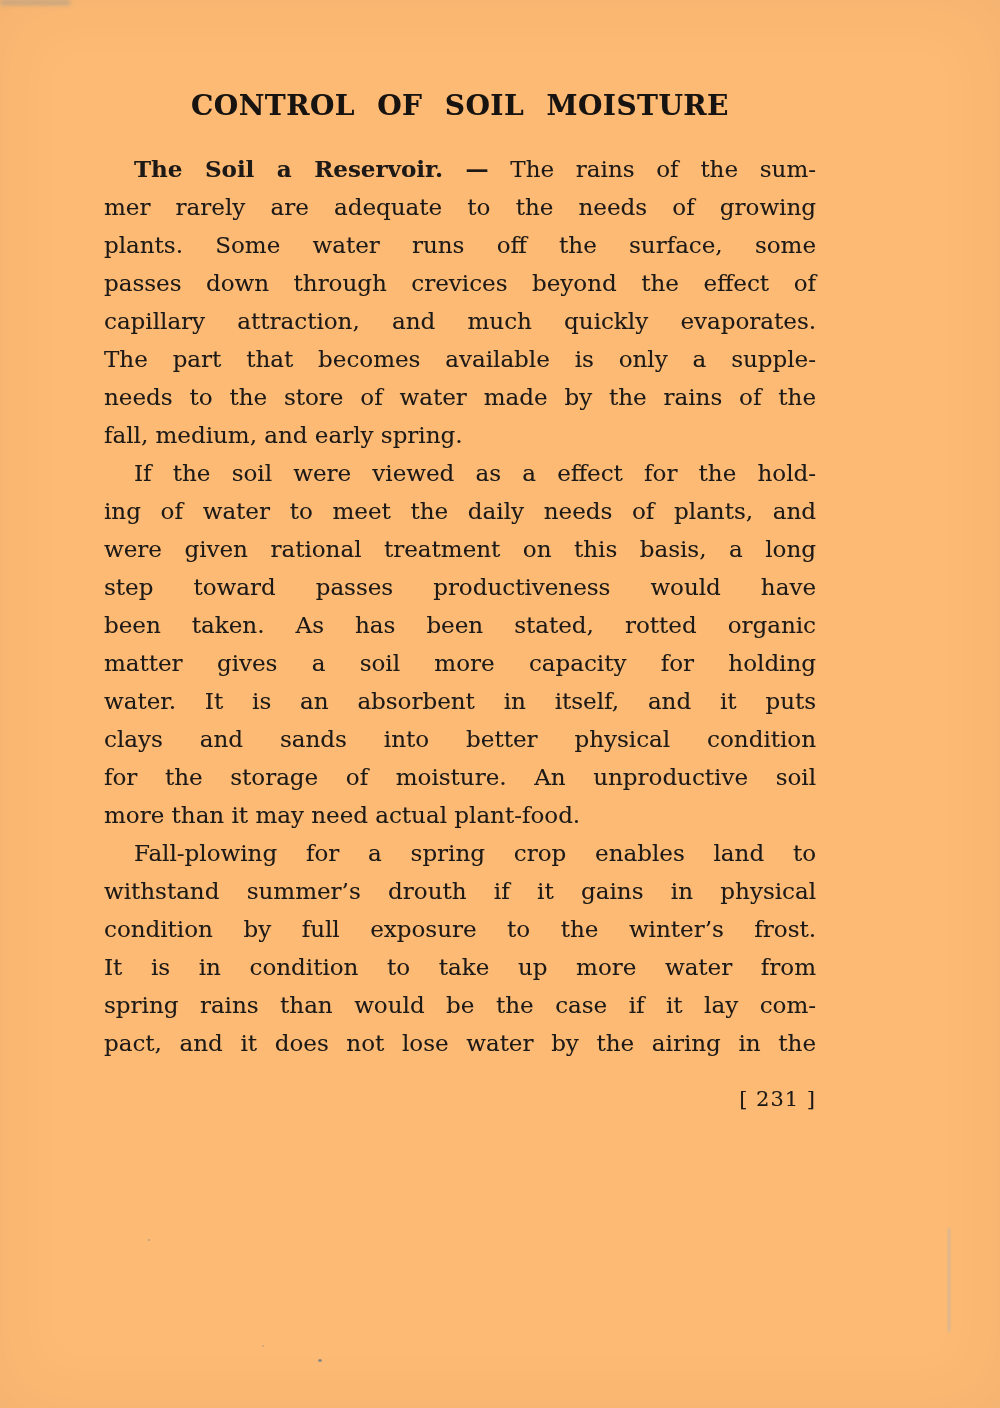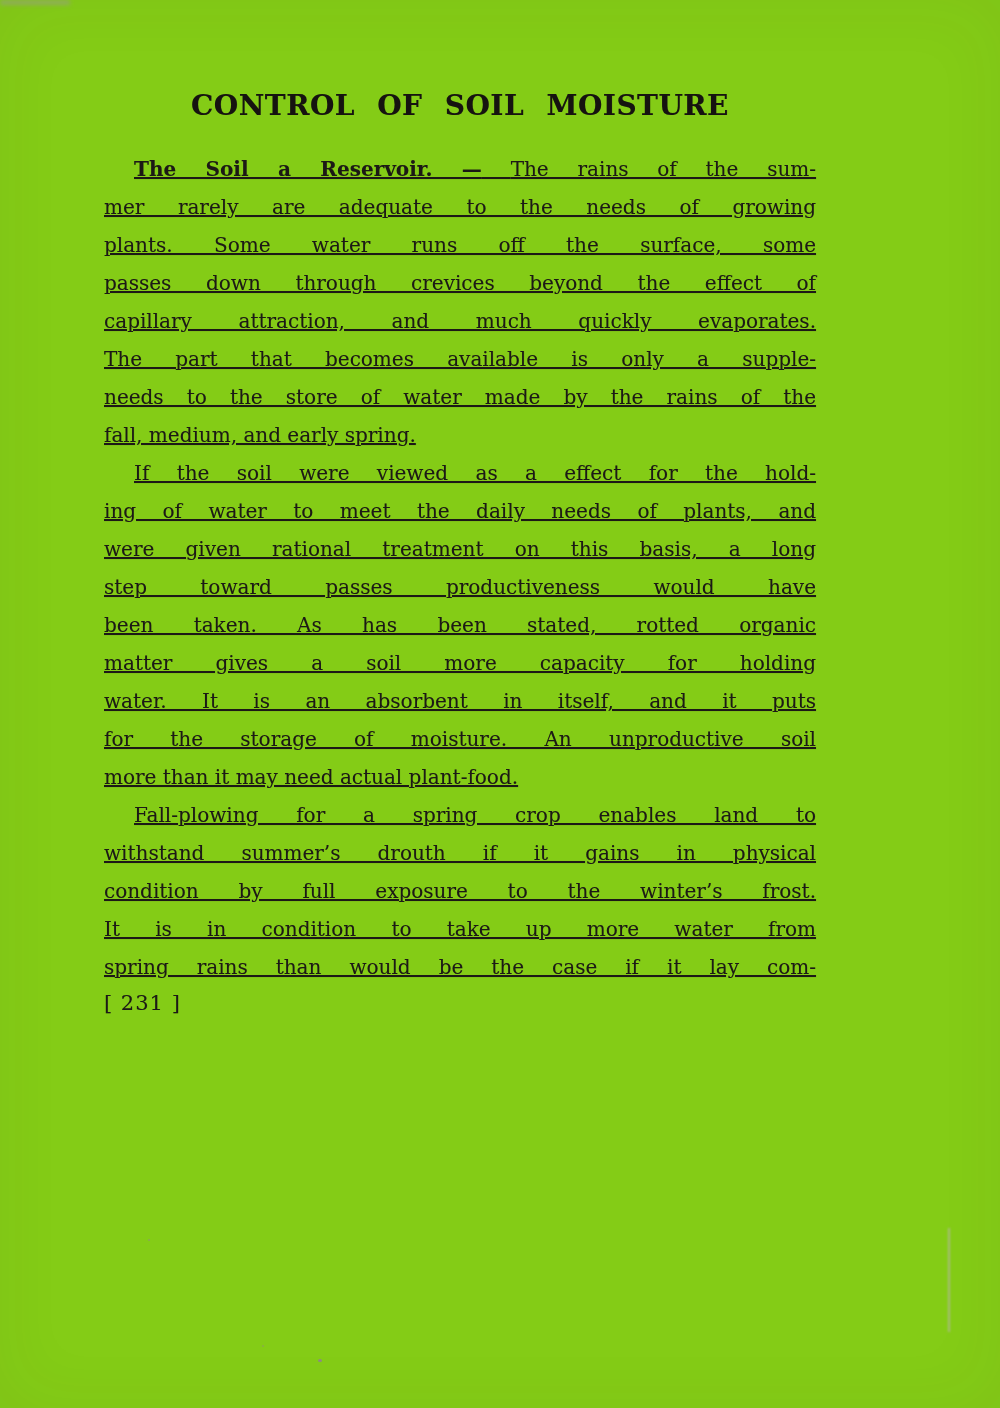--- a/index.html
+++ b/index.html
@@ -5,21 +5,21 @@
   html, body {
     margin: 0;
     padding: 0;
     background: #e9e8e4;
   }
   .page {
     position: relative;
     width: 1000px;
     height: 1408px;
     margin: 0 auto;
-    background: #84cc16;
+    background: #fdba74;
     overflow: hidden;
     box-shadow: inset 0 0 70px rgba(60,55,45,0.06);
     font-family: "DejaVu Serif", "Liberation Serif", serif;
     color: #1c1916;
   }
   
   .edge-top-left {
     position: absolute; top: 0; left: 0;
     width: 70px; height: 5px;
     background: #9a9892;
@@ -50,36 +50,35 @@
     line-height: 36px;
     font-weight: 700;
     text-align: center;
     letter-spacing: 0.5px;
     word-spacing: 12px;
     color: #161310;
     text-shadow: 0.2px 0.2px 0 rgba(22,19,16,0.35);
   }
   .paragraph { margin: 0; }
   .line {
-    font-size: 20px;
+    font-size: 23px;
     line-height: 38px;
     text-align: justify;
     text-align-last: justify;
     text-shadow: 0.2px 0.2px 0 rgba(28,25,22,0.28);
     white-space: normal;
-    text-decoration: underline;
   }
   .line.indent { text-indent: 30px; }
   .line.last { text-align-last: left; }
   .lead { font-weight: 700; }
   .page-number {
-    margin-top: 0;
+    margin-top: 20px;
     font-size: 21px;
     line-height: 34px;
-    text-align: left;
+    text-align: right;
     letter-spacing: 1px;
     text-shadow: 0.2px 0.2px 0 rgba(28,25,22,0.28);
   }
 </style>
 </head>
 <body>
 
 <div class="page">
 
   <div class="edge-top-left"></div>
@@ -107,28 +106,30 @@
     </div>
 
     <div class="paragraph">
       <div class="line indent">If the soil were viewed as a effect for the hold-</div>
       <div class="line">ing of water to meet the daily needs of plants, and</div>
       <div class="line">were given rational treatment on this basis, a long</div>
       <div class="line">step toward passes productiveness would have</div>
       <div class="line">been taken.  As has been stated, rotted organic</div>
       <div class="line">matter gives a soil more capacity for holding</div>
       <div class="line">water.  It is an absorbent in itself, and it puts</div>
+      <div class="line">clays and sands into better physical condition</div>
       <div class="line">for the storage of moisture.  An unproductive soil</div>
       <div class="line last">more than it may need actual plant-food.</div>
     </div>
 
     <div class="paragraph">
       <div class="line indent">Fall-plowing for a spring crop enables land to</div>
       <div class="line">withstand summer’s drouth if it gains in physical</div>
       <div class="line">condition by full exposure to the winter’s frost.</div>
       <div class="line">It is in condition to take up more water from</div>
       <div class="line">spring rains than would be the case if it lay com-</div>
+      <div class="line">pact, and it does not lose water by the airing in the</div>
     </div>
 
     <div class="page-number">[ 231 ]</div>
 
   </div>
 </div>
 
 </body></html>

